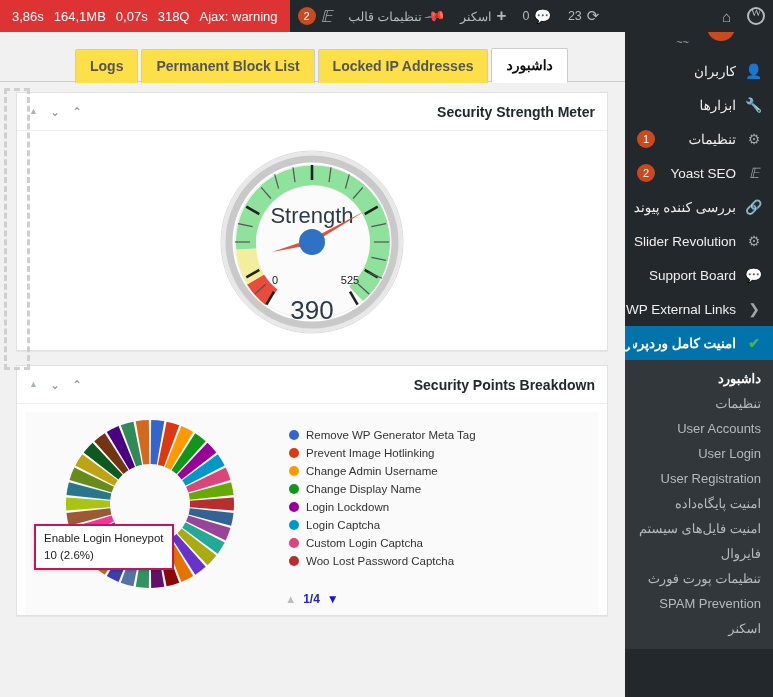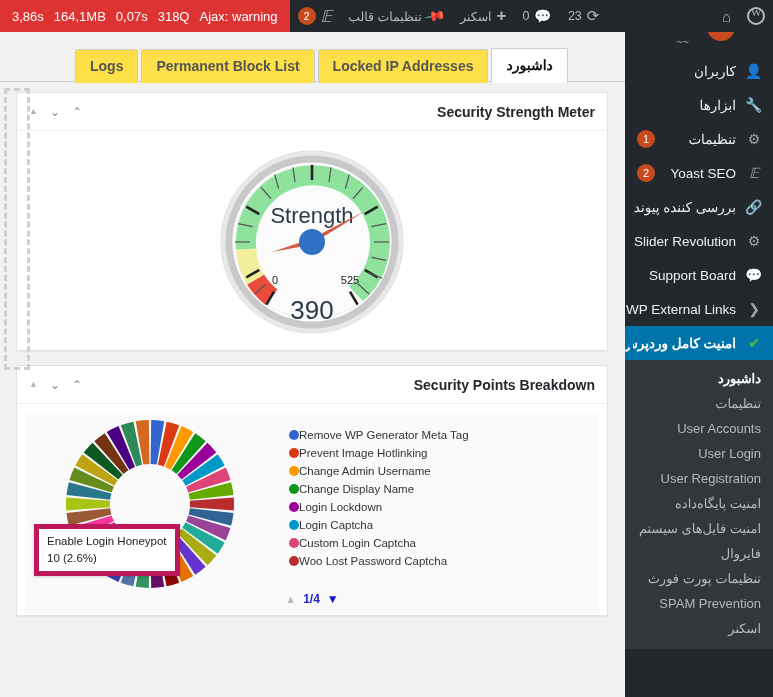--- a/index.html
+++ b/index.html
@@ -150,26 +150,26 @@
 
   
   .donut-area {
     display:flex; align-items:flex-start; direction:ltr;
     background:#fafafa; padding:6px 0 0 0; position:relative;
     height:175px;
   }
   .donut-holder { width:250px; display:flex; justify-content:center; position:relative; }
   .legend { flex:1; padding:8px 4px 0 14px; }
   .legend-item {
-    display:flex; align-items:center; height:18px;
+    display:flex; align-items:center; gap:7px; height:18px;
     font-size:11.5px; color:#333; cursor:pointer; white-space:nowrap;
   }
   .legend-dot { width:10px; height:10px; border-radius:50%; flex:0 0 10px; }
   .tooltip {
-    position:absolute; left:9px; top:112px; background:#fff; border:5px solid #be185d;
+    position:absolute; left:9px; top:112px; background:#fff; border:2px solid #be185d;
     padding:4px 8px 5px 8px; font-size:11.5px; color:#222; line-height:1.45;
     box-shadow:0 1px 3px rgba(0,0,0,.18); z-index:10; white-space:nowrap;
   }
   .pager {
     background:#fafafa; display:flex; align-items:center; justify-content:center;
     gap:7px; padding:5px 0 9px 0; font-size:12px;
   }
   .pg-up { color:#bbb; font-size:11px; cursor:default; }
   .pg-num { color:#2222cc; font-weight:600; font-size:12px; }
   .pg-dn { color:#1414d2; font-size:12px; cursor:pointer; }

